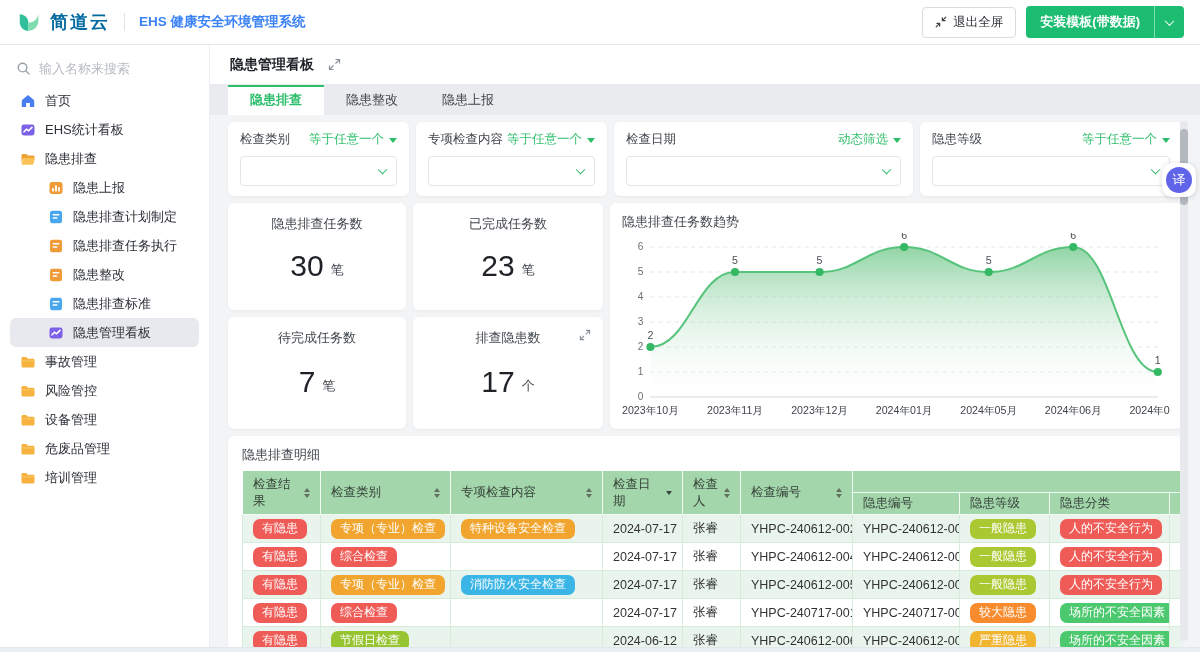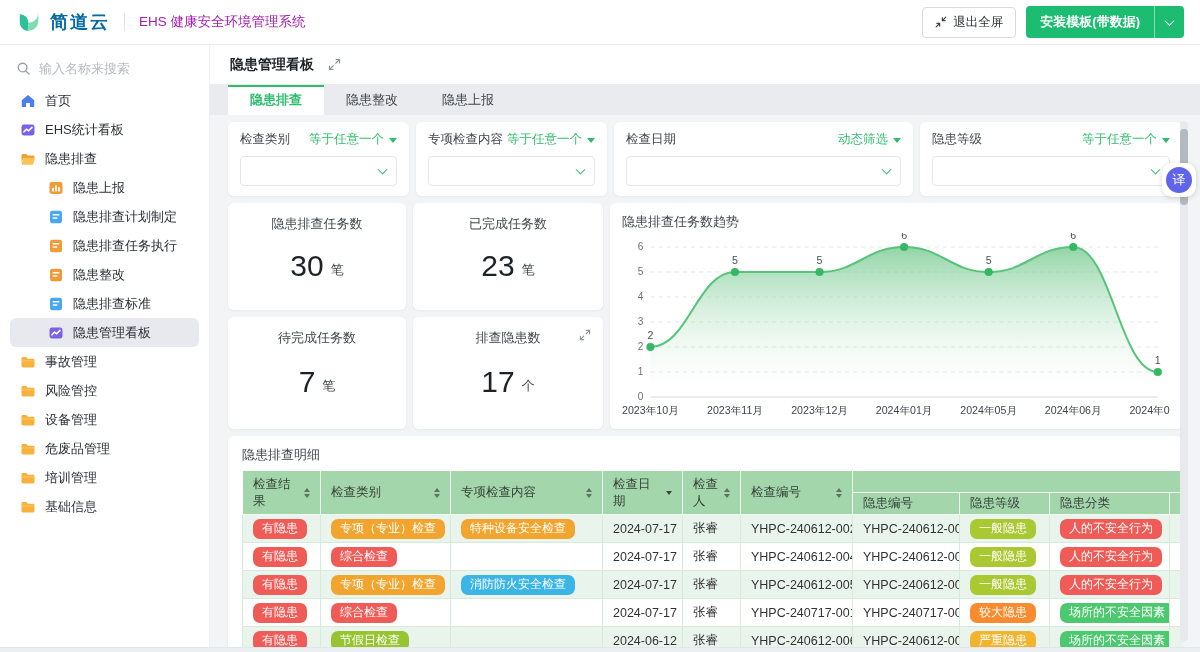--- a/index.html
+++ b/index.html
@@ -1,21 +1,21 @@
 <!DOCTYPE html>
 <html style="--accent: #1cbd71; --link: #2ebd6b; --header-bg: #a3d6ab; --row-tint: #e9f5ec;"><head>
 <meta charset="utf-8">
 <style>
   * { margin:0; padding:0; box-sizing:border-box; }
   html,body { width:1200px; height:652px; overflow:hidden; font-family:"Liberation Sans","DejaVu Sans",sans-serif; background:#f2f4f6; color:#2b2f36; }
   .topbar { height:45px; background:#fff; border-bottom:1px solid #e7e9ec; display:flex; align-items:center; padding:0 16px; position:relative; z-index:5; }
   .brand { display:flex; align-items:center; gap:8px; }
   .brand-name { font-size:18px; font-weight:bold; color:#0369a1; letter-spacing:2px; }
   .tb-divider { width:1px; height:18px; background:#dfe2e6; margin:0 14px; }
-  .app-title { font-size:13.5px; font-weight:400; color:#a21caf; }
+  .app-title { font-size:13.5px; font-weight:700; color:#3b82f6; }
   .tb-right { margin-left:auto; display:flex; align-items:center; gap:10px; }
   .exit-btn { display:flex; align-items:center; gap:6px; border:1px solid #d8dbe0; border-radius:4px; background:#fff; padding:6px 12px; font-size:12.5px; color:#2b2f36; cursor:pointer; }
   .install-group { display:flex; border-radius:4px; overflow:hidden; cursor:pointer; }
   .install-main { background:var(--accent,#1cbd71); color:#fff; font-size:13px; font-weight:600; padding:7px 14px; }
   .install-chev { background:var(--accent,#1cbd71); padding:7px 11px; border-left:1px solid rgba(255,255,255,.45); display:flex; align-items:center; }
   .chev-w { width:7px; height:7px; border-right:1.8px solid #fff; border-bottom:1.8px solid #fff; transform:rotate(45deg) translate(-1px,-1px); }
 
   .app-row { display:flex; height:602px; }
   .sidebar { width:210px; background:#fff; border-right:1px solid #eceef1; padding-top:8px; flex:none; }
   .search-row { display:flex; align-items:center; gap:8px; padding:8px 16px 10px; }
@@ -243,29 +243,20 @@
           <span>危废品管理</span>
         </div>
         <div class="menu-item">
           <span class="mi-icon">
             <svg viewBox="0 0 16 16" width="16" height="16">
               <path d="M1.5 4.4c0-.8.6-1.4 1.4-1.4h3.4l1.6 1.8h5.2c.8 0 1.4.6 1.4 1.4v5.9c0 .8-.6 1.4-1.4 1.4H2.9c-.8 0-1.4-.6-1.4-1.4Z" fill="#f6b23c"></path>
               <path d="M1.5 6.4h13v1H1.5Z" fill="#fbc968"></path>
             </svg>
           </span>
           <span>培训管理</span>
-        </div>
-        <div class="menu-item">
-          <span class="mi-icon">
-            <svg viewBox="0 0 16 16" width="16" height="16">
-              <path d="M1.5 4.4c0-.8.6-1.4 1.4-1.4h3.4l1.6 1.8h5.2c.8 0 1.4.6 1.4 1.4v5.9c0 .8-.6 1.4-1.4 1.4H2.9c-.8 0-1.4-.6-1.4-1.4Z" fill="#f6b23c"></path>
-              <path d="M1.5 6.4h13v1H1.5Z" fill="#fbc968"></path>
-            </svg>
-          </span>
-          <span>基础信息</span>
         </div>
       </div>
   </div>
 
   <div class="content">
     <div class="page-titlebar">
       <span class="page-title">隐患管理看板</span>
       <span class="expand-btn">
         <svg viewBox="0 0 14 14" width="13" height="13" fill="none" stroke="#8a9097" stroke-width="1.3" stroke-linecap="round">
             <path d="M8.6 1.6h3.8v3.8M12.2 1.8 8.4 5.6M5.4 12.4H1.6V8.6M1.8 12.2l3.8-3.8"></path>

